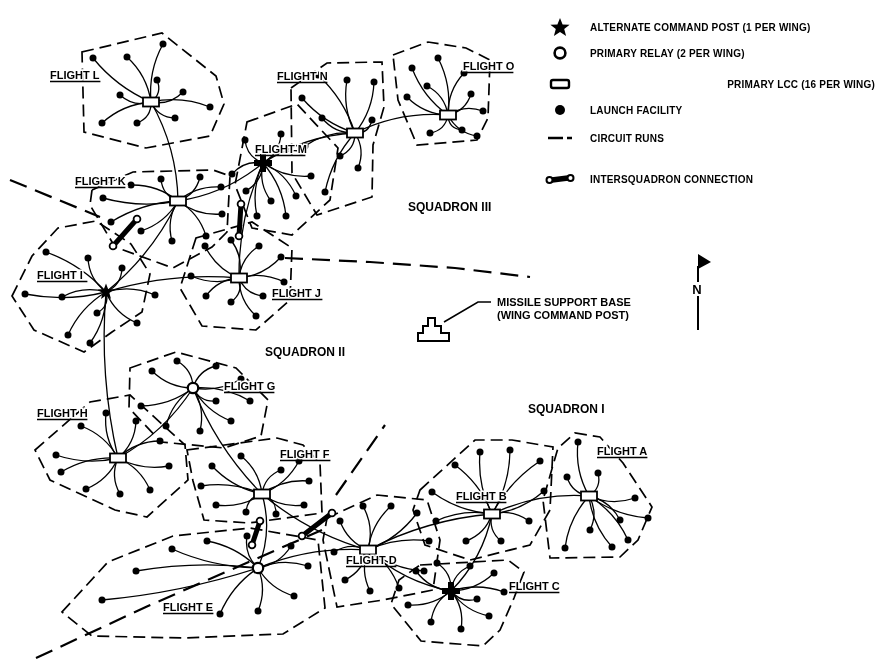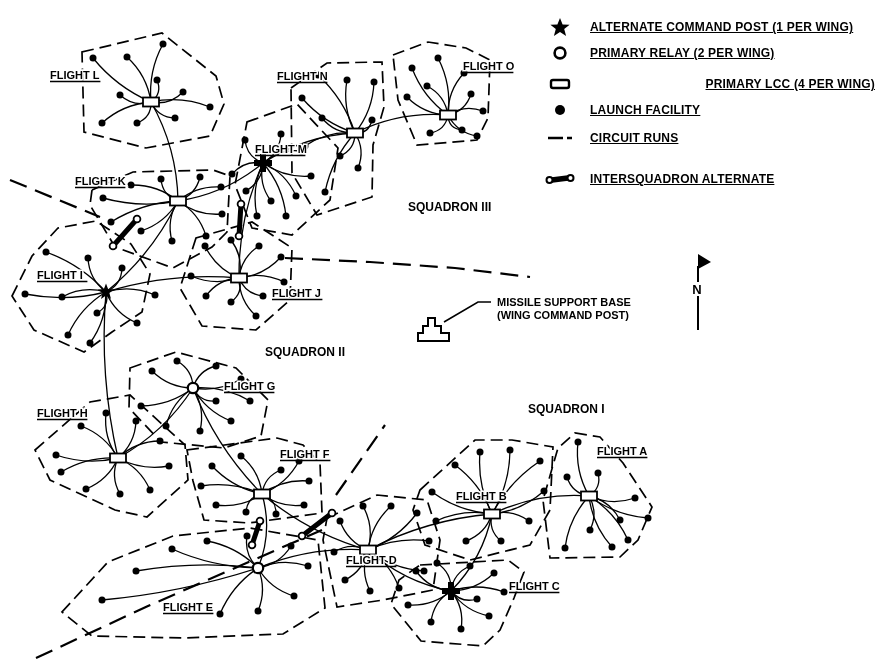--- a/index.html
+++ b/index.html
@@ -9,21 +9,21 @@
   #map{position:absolute;left:0;top:0;}
   .legend{position:absolute;left:540px;top:16px;width:335px;}
   .legend-row{display:flex;align-items:center;height:22px;}
   .legend-row:nth-child(1){margin-bottom:4px;}
   .legend-row:nth-child(2){margin-bottom:9px;}
   .legend-row:nth-child(3){margin-bottom:4px;justify-content:space-between;}
   .legend-row:nth-child(4){margin-bottom:6px;}
   .legend-row:nth-child(5){margin-bottom:19px;text-align:center;}
   .legend-row:nth-child(6){margin-bottom:23px;}
   .legend-icon{width:40px;display:flex;justify-content:center;flex:0 0 40px;}
-  .legend-label{font-size:12px;font-weight:bold;letter-spacing:.2px;margin-left:10px;white-space:nowrap;text-decoration:underline;}
+  .legend-label{font-size:10px;font-weight:bold;letter-spacing:.2px;margin-left:10px;white-space:nowrap;}
 </style>
 </head>
 <body>
 
 <svg id="map" width="875" height="665" viewBox="0 0 875 665">
     <polyline points="10,180 100,217" fill="none" stroke="#000" stroke-width="2.2" stroke-dasharray="18 9"></polyline>
     <polyline points="36,658 148,606 322,530" fill="none" stroke="#000" stroke-width="2.2" stroke-dasharray="18 9"></polyline>
     <polyline points="285,258 370,262 455,268 530,277" fill="none" stroke="#000" stroke-width="2.2" stroke-dasharray="18 9"></polyline>
     <polyline points="336,495 385,425" fill="none" stroke="#000" stroke-width="2.2" stroke-dasharray="18 9"></polyline>
     <path d="M151,102 Q177.04192967609052,148.07947372470258 178,201" fill="none" stroke="#000" stroke-width="1.3"></path>
@@ -486,21 +486,21 @@
         </svg>
     </span>
     <span class="legend-label">PRIMARY RELAY (2 PER WING)</span>
   </div>
   <div class="legend-row">
     <span class="legend-icon">
       <svg width="30" height="22" viewBox="0 0 30 22">
           <rect x="6" y="7" width="18" height="8" rx="2" fill="#fff" stroke="#000" stroke-width="2.4"></rect>
         </svg>
     </span>
-    <span class="legend-label">PRIMARY LCC (4 PER WING)</span>
+    <span class="legend-label">PRIMARY LCC (16 PER WING)</span>
   </div>
   <div class="legend-row">
     <span class="legend-icon">
       <svg width="30" height="22" viewBox="0 0 30 22">
           <circle cx="15" cy="11" r="5" fill="#000"></circle>
         </svg>
     </span>
     <span class="legend-label">LAUNCH FACILITY</span>
   </div>
   <div class="legend-row">
@@ -512,15 +512,15 @@
     <span class="legend-label">CIRCUIT RUNS</span>
   </div>
   <div class="legend-row">
     <span class="legend-icon">
       <svg width="30" height="22" viewBox="0 0 30 22">
           <line x1="7" y1="12" x2="23" y2="10" stroke="#000" stroke-width="5.5" stroke-linecap="round"></line>
           <circle cx="4.5" cy="12" r="3" fill="#fff" stroke="#000" stroke-width="2"></circle>
           <circle cx="25.5" cy="10" r="3" fill="#fff" stroke="#000" stroke-width="2"></circle>
         </svg>
     </span>
-    <span class="legend-label">INTERSQUADRON ALTERNATE</span>
+    <span class="legend-label">INTERSQUADRON CONNECTION</span>
   </div>
 </div>
 
 </body></html>

